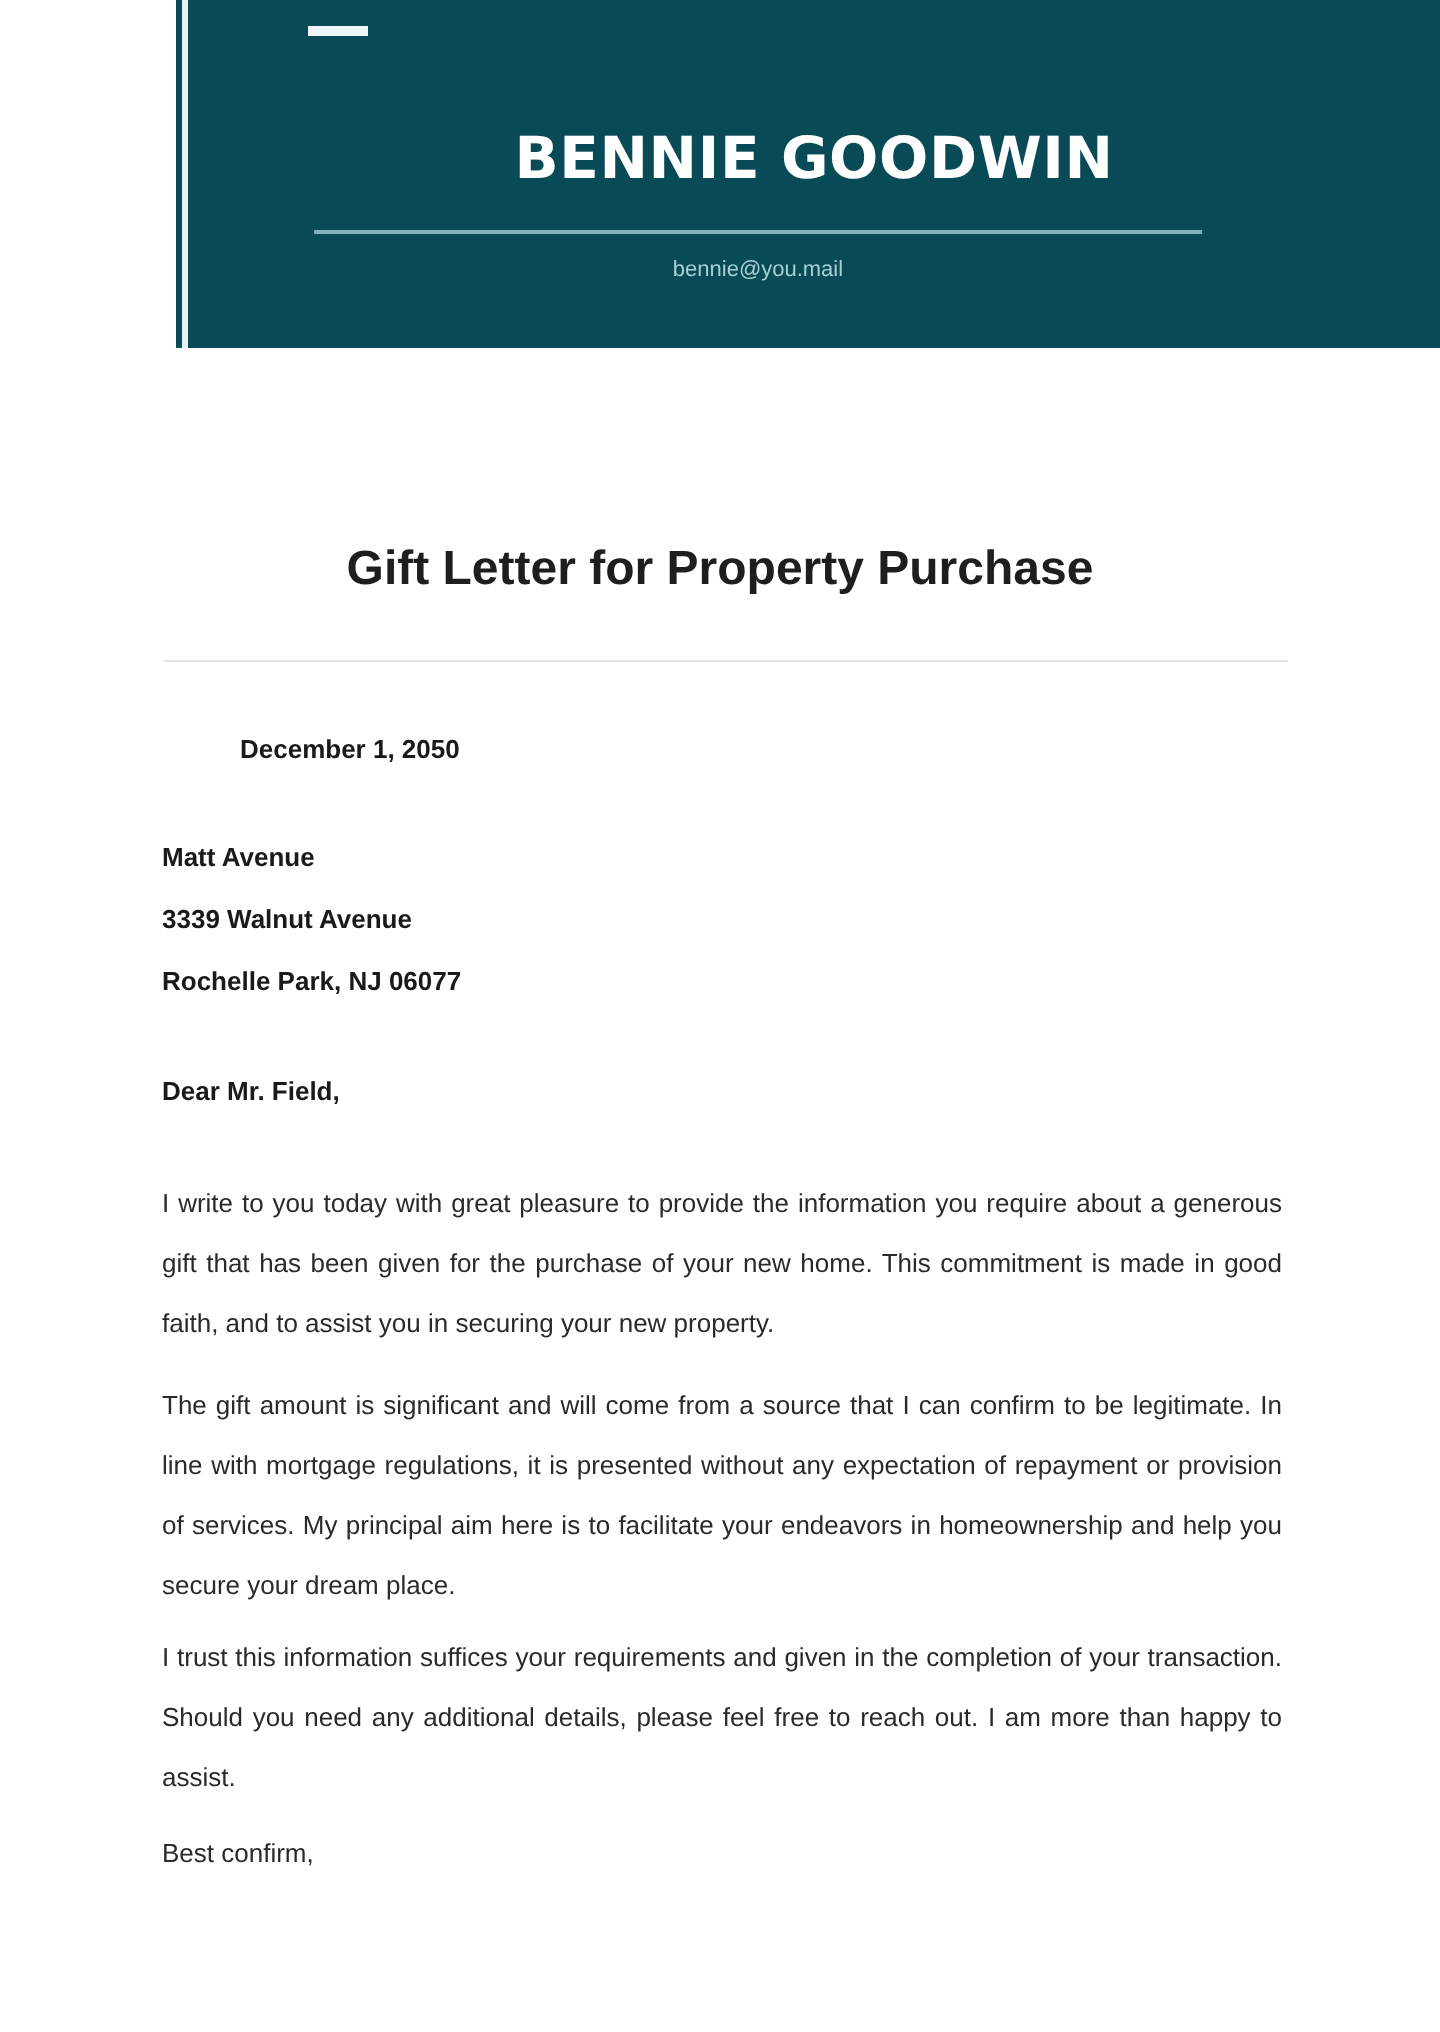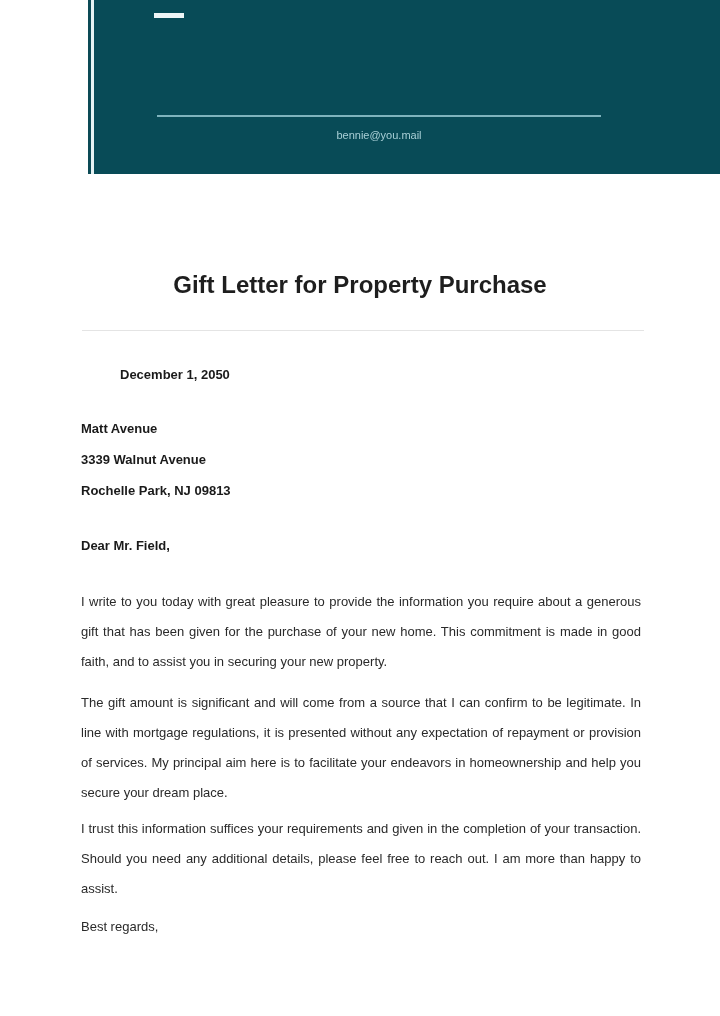--- a/index.html
+++ b/index.html
@@ -120,32 +120,33 @@
       color: #2a2a2a;
     }
   </style>
 </head>
 <body>
 
 <div class="header-stripe"></div>
 <div class="header-gap"></div>
 <div class="header">
   <div class="header-accent"></div>
+  <div class="header-name">BENNIE GOODWIN</div>
   <div class="header-rule"></div>
   <div class="header-email">bennie@you.mail</div>
 </div>
 
 <div class="doc-title">Gift Letter for Property Purchase</div>
 <div class="title-rule"></div>
 
 <div class="line-bold" style="top:367px;padding-left:39px;">December 1, 2050</div>
 
 <div class="line-bold" style="top:421px;">Matt Avenue</div>
 <div class="line-bold" style="top:452px;">3339 Walnut Avenue</div>
-<div class="line-bold" style="top:483px;">Rochelle Park, NJ 09813</div>
+<div class="line-bold" style="top:483px;">Rochelle Park, NJ 06077</div>
 
 <div class="line-bold" style="top:538px;">Dear Mr. Field,</div>
 
 <div class="para" style="top:587px;">I write to you today with great pleasure to provide the information you require about a generous gift that has been given for the purchase of your new home. This commitment is made in good faith, and to assist you in securing your new property.</div>
 <div class="para" style="top:688px;">The gift amount is significant and will come from a source that I can confirm to be legitimate. In line with mortgage regulations, it is presented without any expectation of repayment or provision of services. My principal aim here is to facilitate your endeavors in homeownership and help you secure your dream place.</div>
 <div class="para" style="top:814px;">I trust this information suffices your requirements and given in the completion of your transaction. Should you need any additional details, please feel free to reach out. I am more than happy to assist.</div>
 
-<div class="closing">Best regards,</div>
+<div class="closing">Best confirm,</div>
 
 </body></html>

